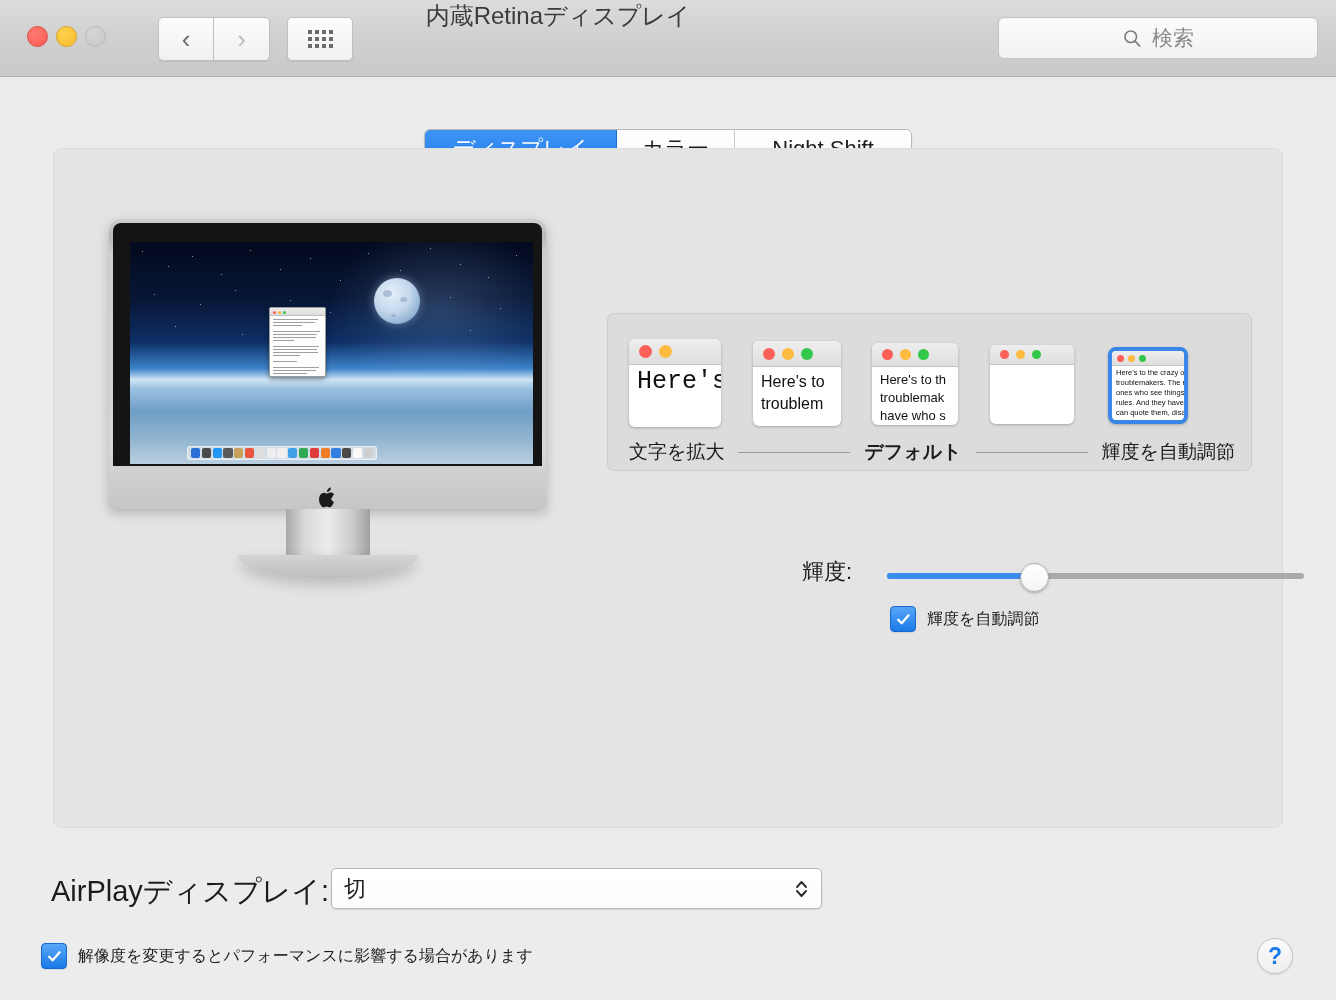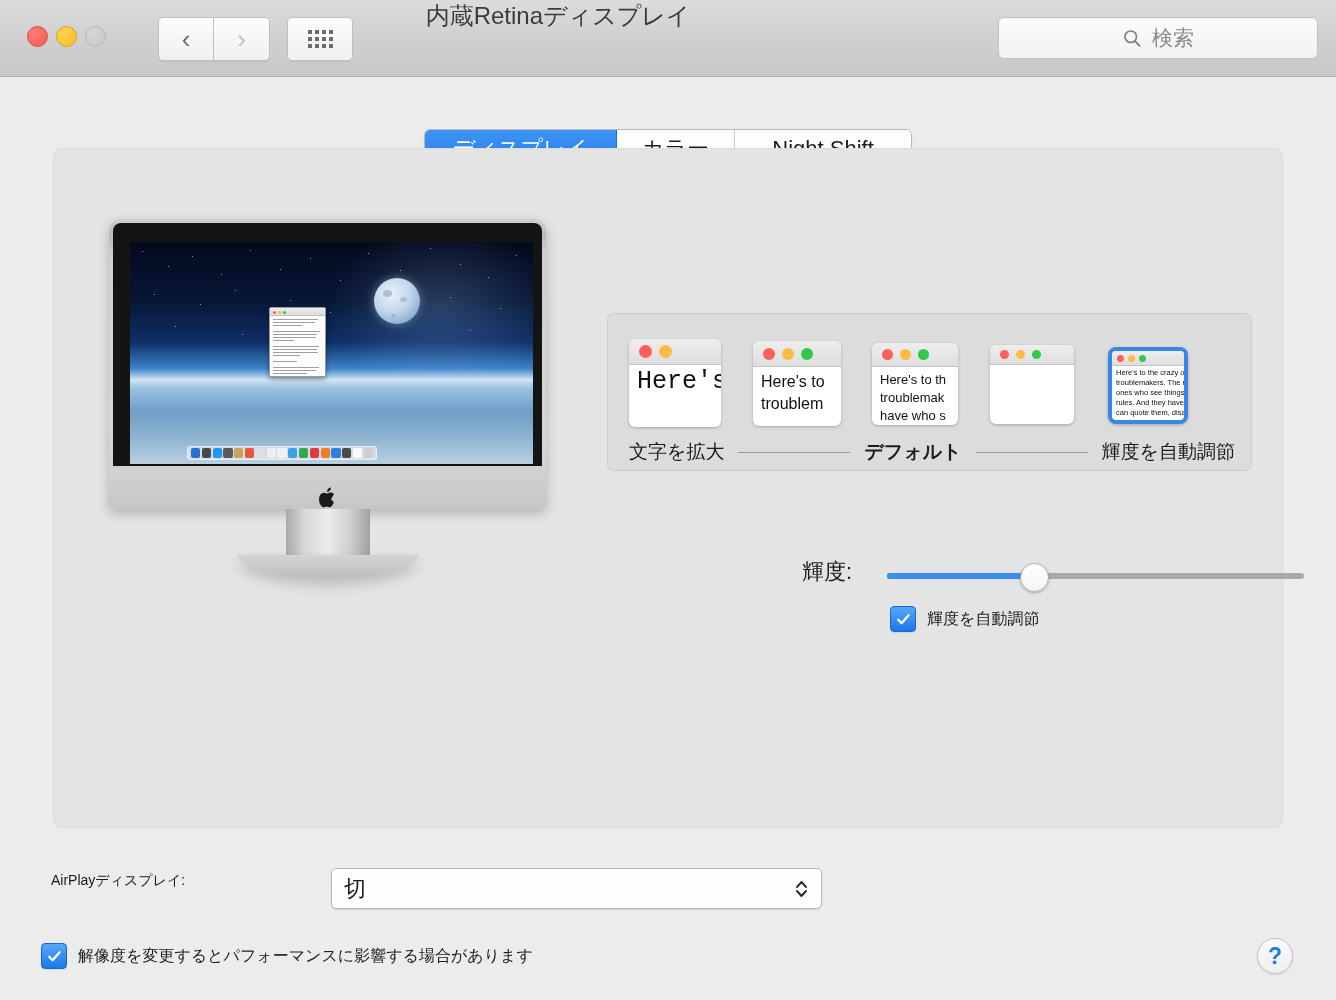--- a/index.html
+++ b/index.html
@@ -268,21 +268,21 @@
     border: 1px solid #b5b5b5; box-shadow: 0 1px 1px rgba(0,0,0,0.08);
   }
   .chkbox.on {
     background: linear-gradient(to bottom, #58a6f8, #1a7ae8);
     border-color: #1569cf;
     display: flex; align-items: center; justify-content: center;
   }
   .chk-label { font-size: 16px; color: #1c1c1c; }
 
   
-  .lbl-airplay { position: absolute; left: 51px; top: 872px; font-size: 14px; color: #1c1c1c; }
+  .lbl-airplay { position: absolute; left: 51px; top: 872px; font-size: 29px; color: #1c1c1c; }
   .popup {
     position: absolute; left: 331px; top: 868px; width: 491px; height: 41px;
     background: linear-gradient(to bottom, #ffffff, #fcfcfc);
     border: 1px solid #b7b7b7; border-radius: 5px;
     box-shadow: 0 1px 1.5px rgba(0,0,0,0.10);
     display: flex; align-items: center; padding: 0 12px;
   }
   .popup .val { font-size: 22px; color: #1c1c1c; }
   .popup .arrows {
     position: absolute; right: 12px; top: 50%; transform: translateY(-50%);

